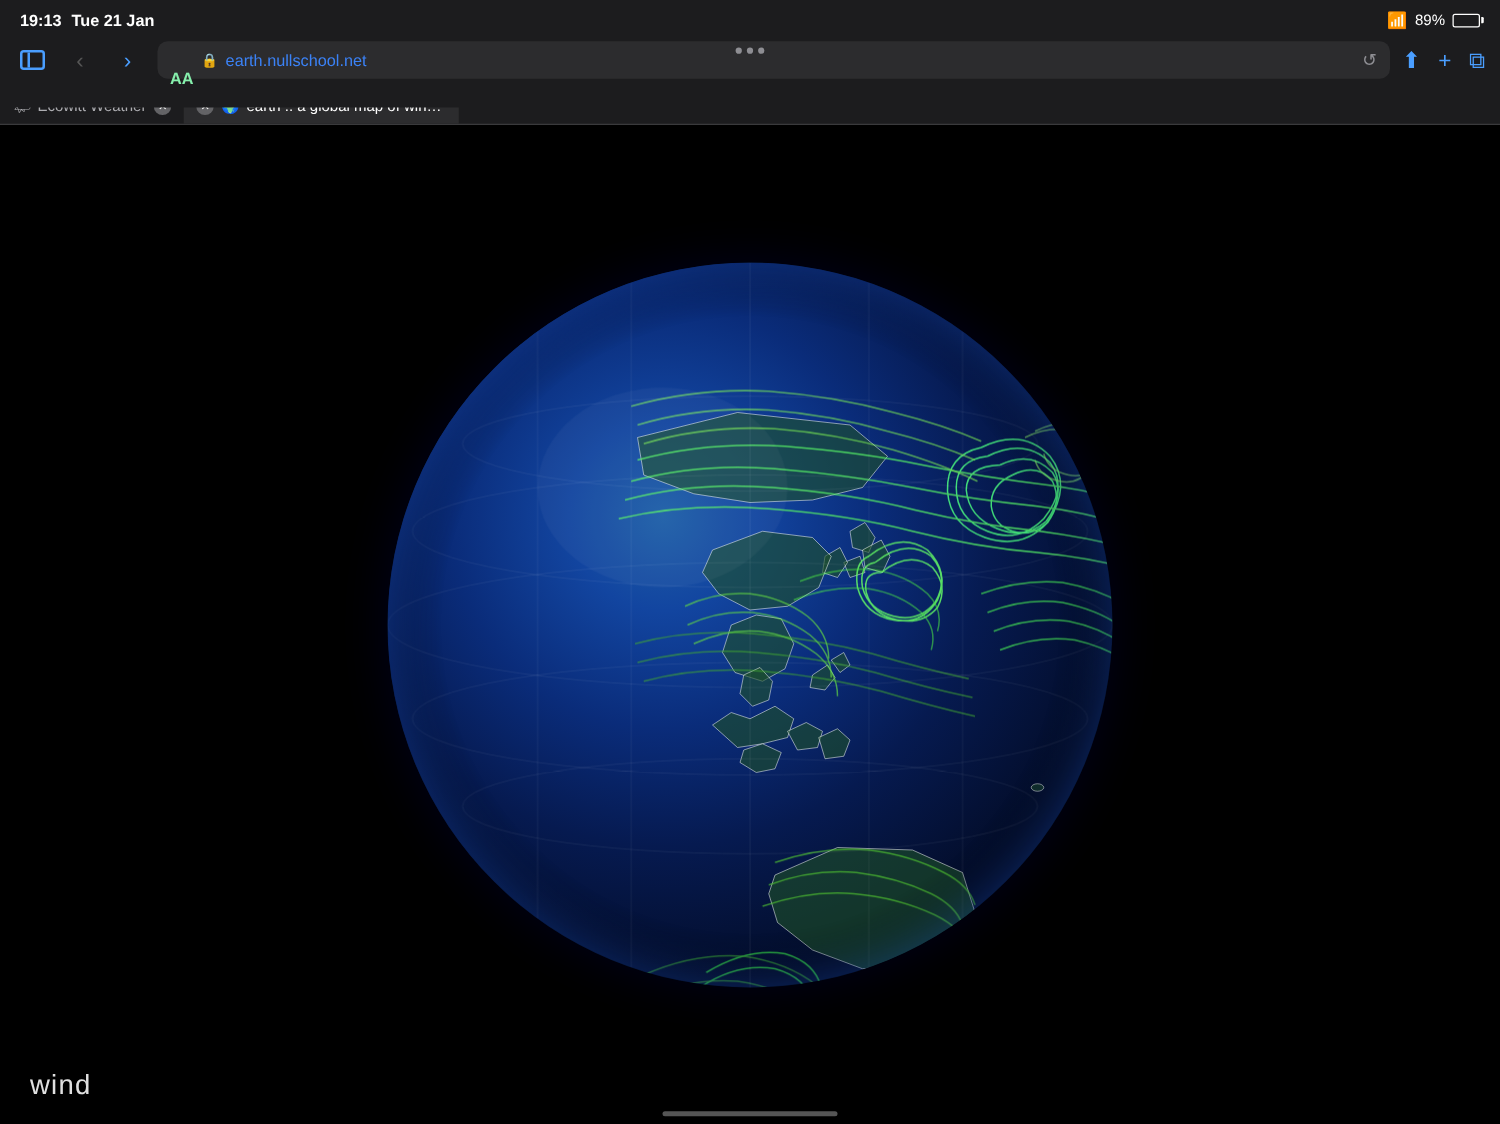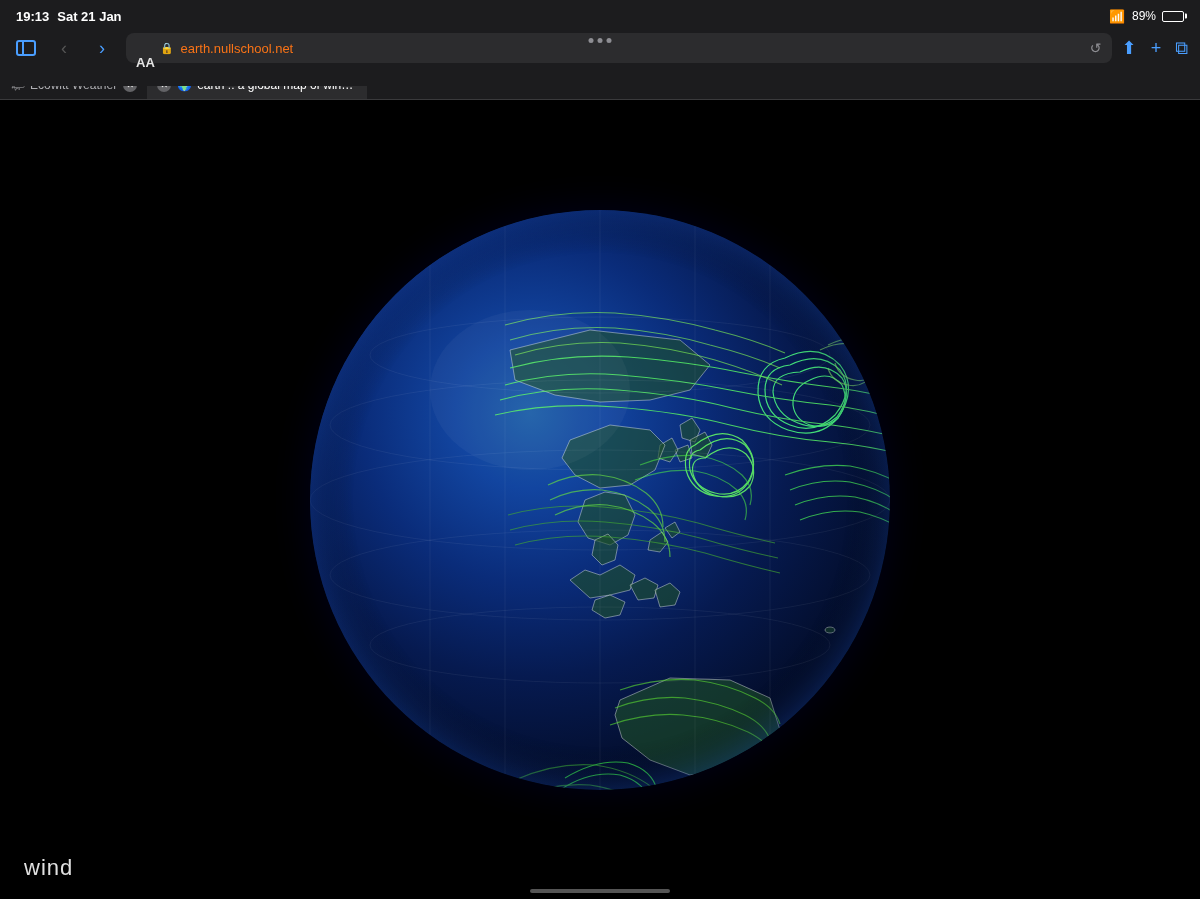--- a/index.html
+++ b/index.html
@@ -114,28 +114,28 @@
       background: #2c2c2e;
       border-radius: 8px;
       display: flex;
       align-items: center;
       justify-content: center;
       gap: 6px;
       padding: 0 10px;
     }
     .url-aa {
       font-size: 13px;
-      color: #e5e5e5;
+      color: #86efac;
       font-weight: 600;
       margin-top: 28px;
     }
     .url-lock { font-size: 11px; color: #8e8e93; }
     .url-text {
       font-size: 13px;
-      color: #f97316;
+      color: #3b82f6;
     }
     .url-reload {
       margin-left: auto;
       font-size: 14px;
       color: #8e8e93;
     }
     .toolbar-right {
       display: flex;
       align-items: center;
       gap: 14px;
@@ -275,21 +275,21 @@
       background: #555;
       border-radius: 2px;
     }
   </style>
 </head>
 <body>
 
 <div class="status-bar">
   <div class="status-bar-left">
     <span>19:13</span>
-    <span>Sat 21 Jan</span>
+    <span>Tue 21 Jan</span>
   </div>
   <div class="status-bar-right">
     <span class="wifi-icon">📶</span>
     <span>89%</span>
     <span class="battery-body">
       <span class="battery-fill"></span>
     </span>
   </div>
 </div>
 

